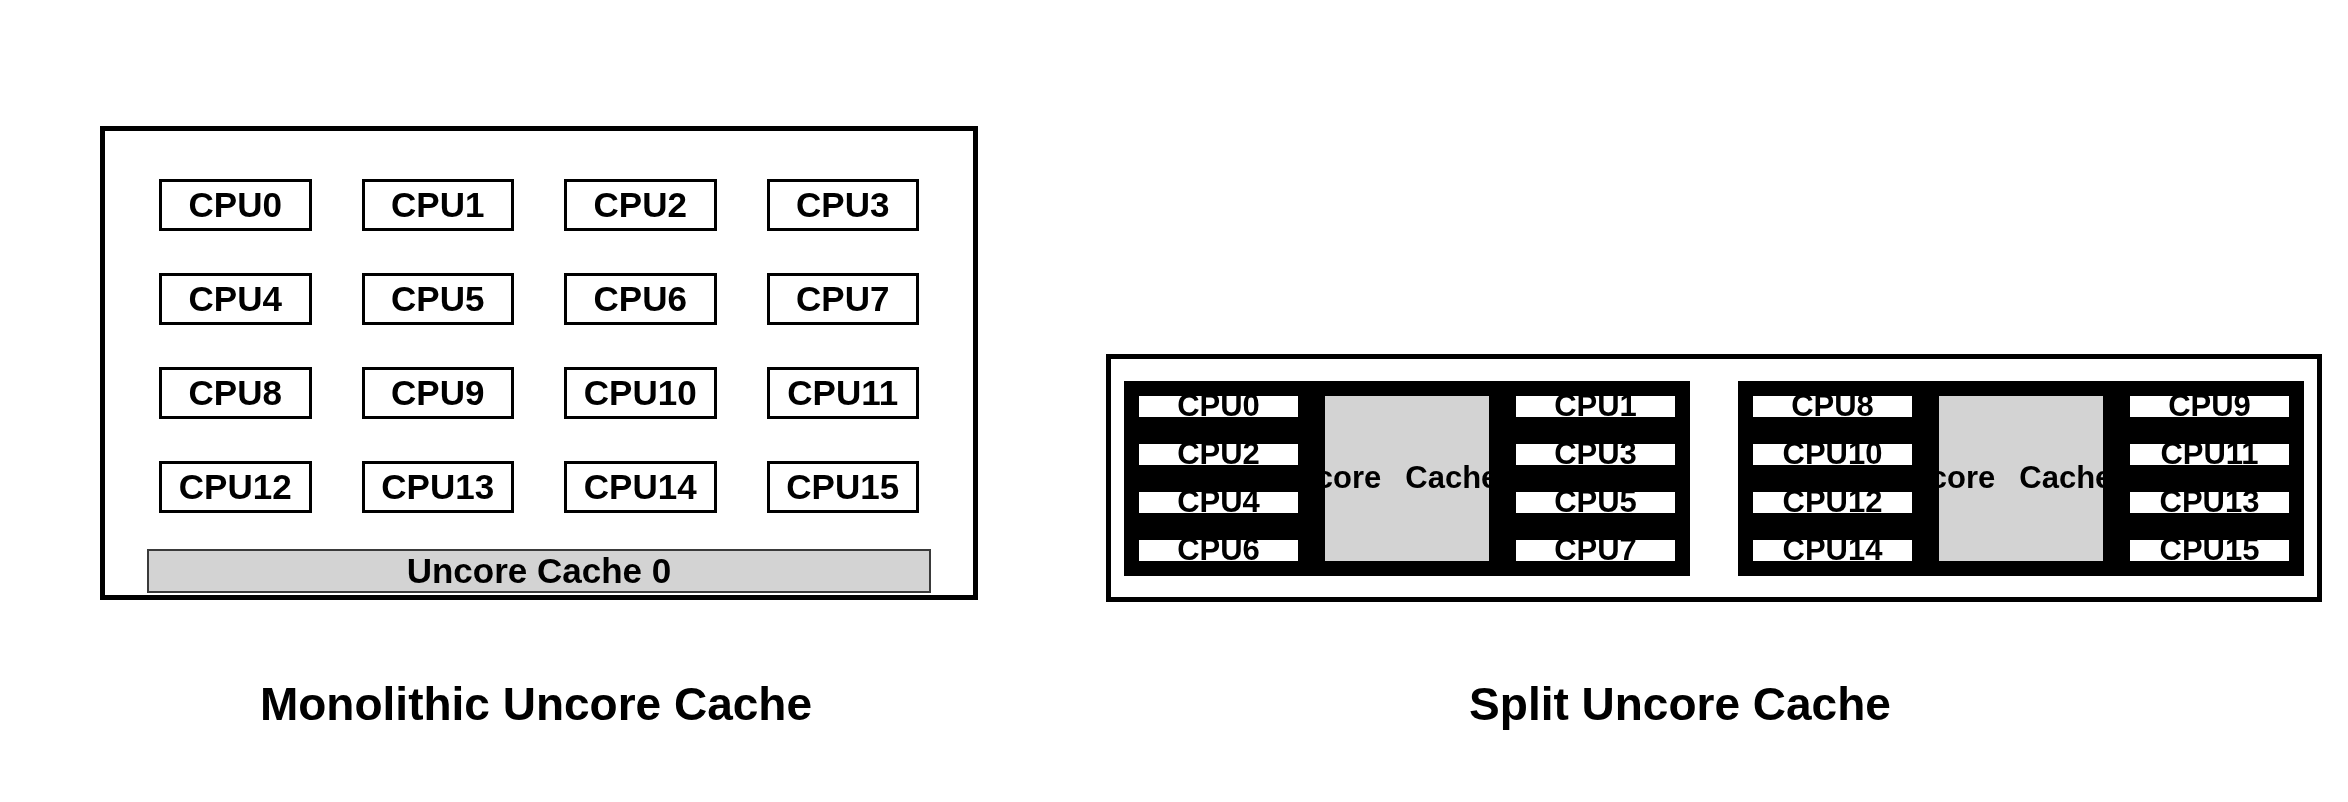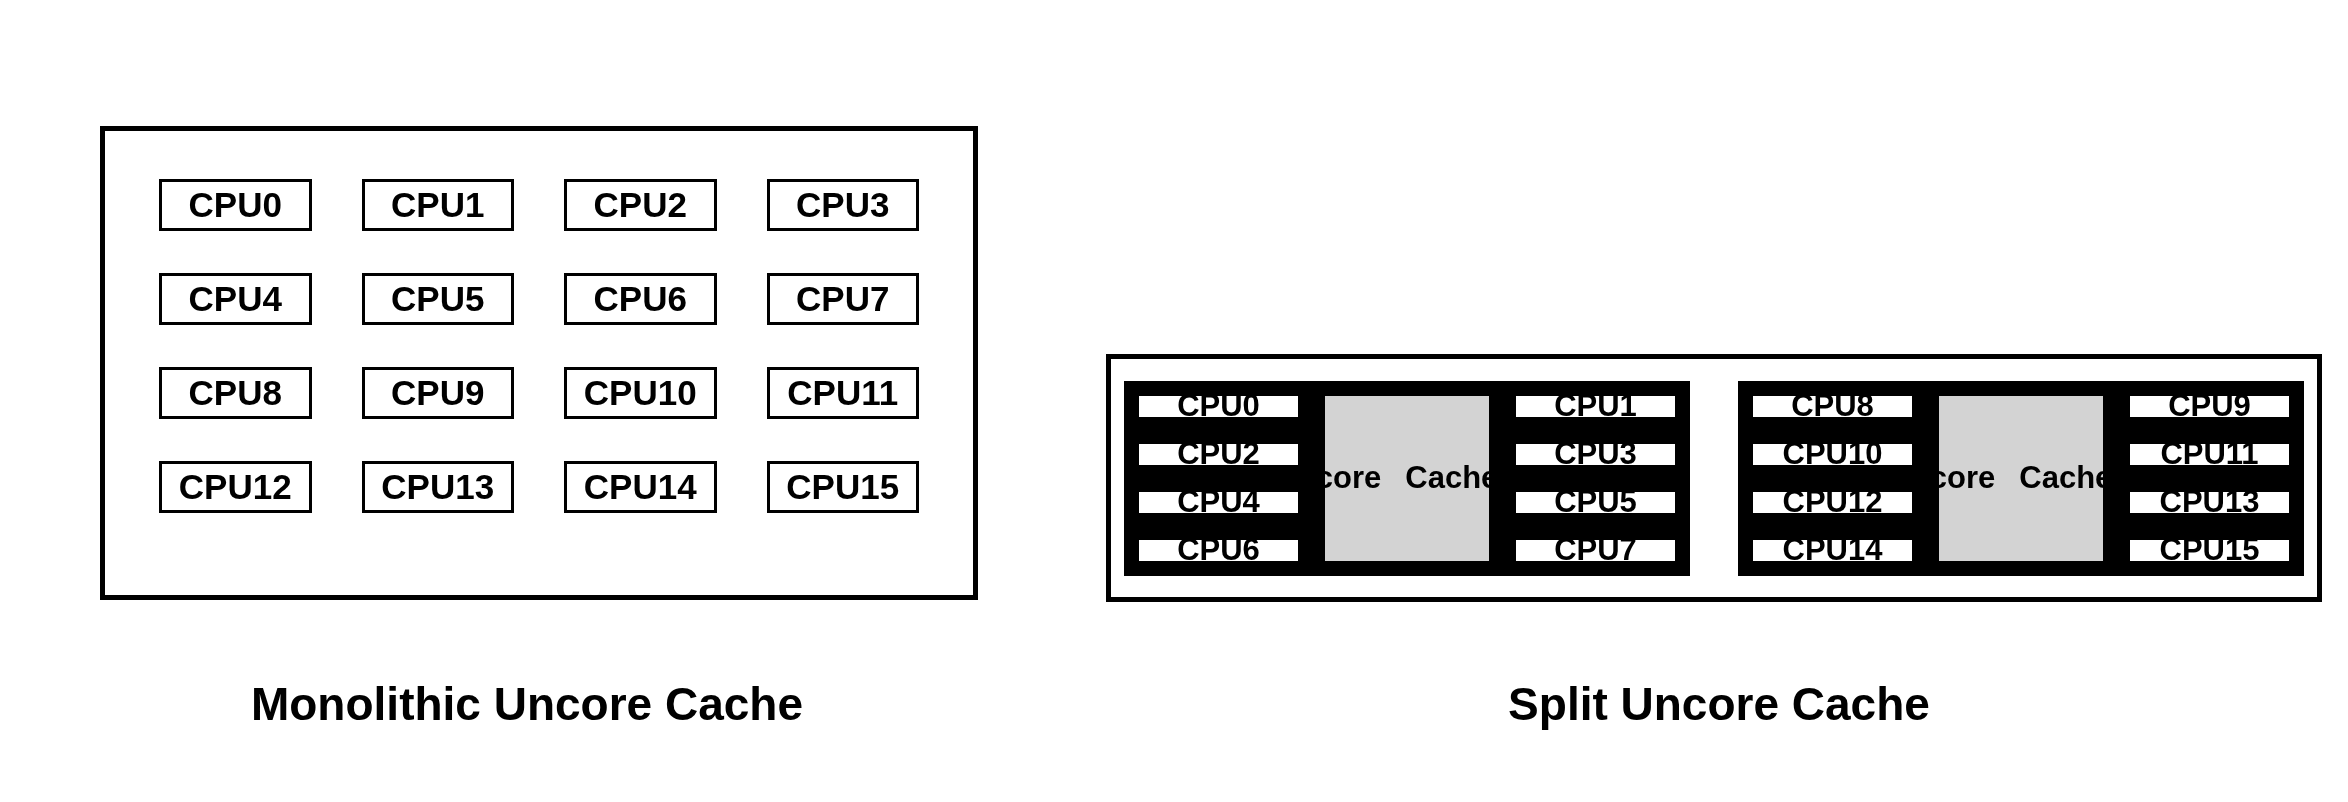--- a/index.html
+++ b/index.html
@@ -105,22 +105,22 @@
     top: 636px;
     height: 64px;
     display: flex;
     align-items: center;
     justify-content: center;
     font-weight: bold;
     font-size: 46px;
     color: #000000;
     white-space: nowrap;
   }
-  .caption-left  { left: 52px;  width: 878px; }
-  .caption-right { left: 1075px; width: 1216px; text-align: right; }
+  .caption-left  { left: 61px;  width: 878px; }
+  .caption-right { left: 1036px; width: 1216px; text-align: right; }
 </style>
 </head>
 <body>
 
 <div class="mono-figure">
   <div class="mono-grid">
     <div class="cpu-box">CPU0</div>
     <div class="cpu-box">CPU1</div>
     <div class="cpu-box">CPU2</div>
     <div class="cpu-box">CPU3</div>
@@ -130,20 +130,21 @@
     <div class="cpu-box">CPU7</div>
     <div class="cpu-box">CPU8</div>
     <div class="cpu-box">CPU9</div>
     <div class="cpu-box">CPU10</div>
     <div class="cpu-box">CPU11</div>
     <div class="cpu-box">CPU12</div>
     <div class="cpu-box">CPU13</div>
     <div class="cpu-box">CPU14</div>
     <div class="cpu-box">CPU15</div>
   </div>
+  <div class="mono-cache">Uncore Cache 0</div>
 </div>
 
 <div class="caption caption-left">Monolithic Uncore Cache</div>
 
 <div class="split-figure">
 
   <div class="cluster">
     <div class="cell c0">CPU0</div>
     <div class="cache-cell">
       <div>Uncore</div>

